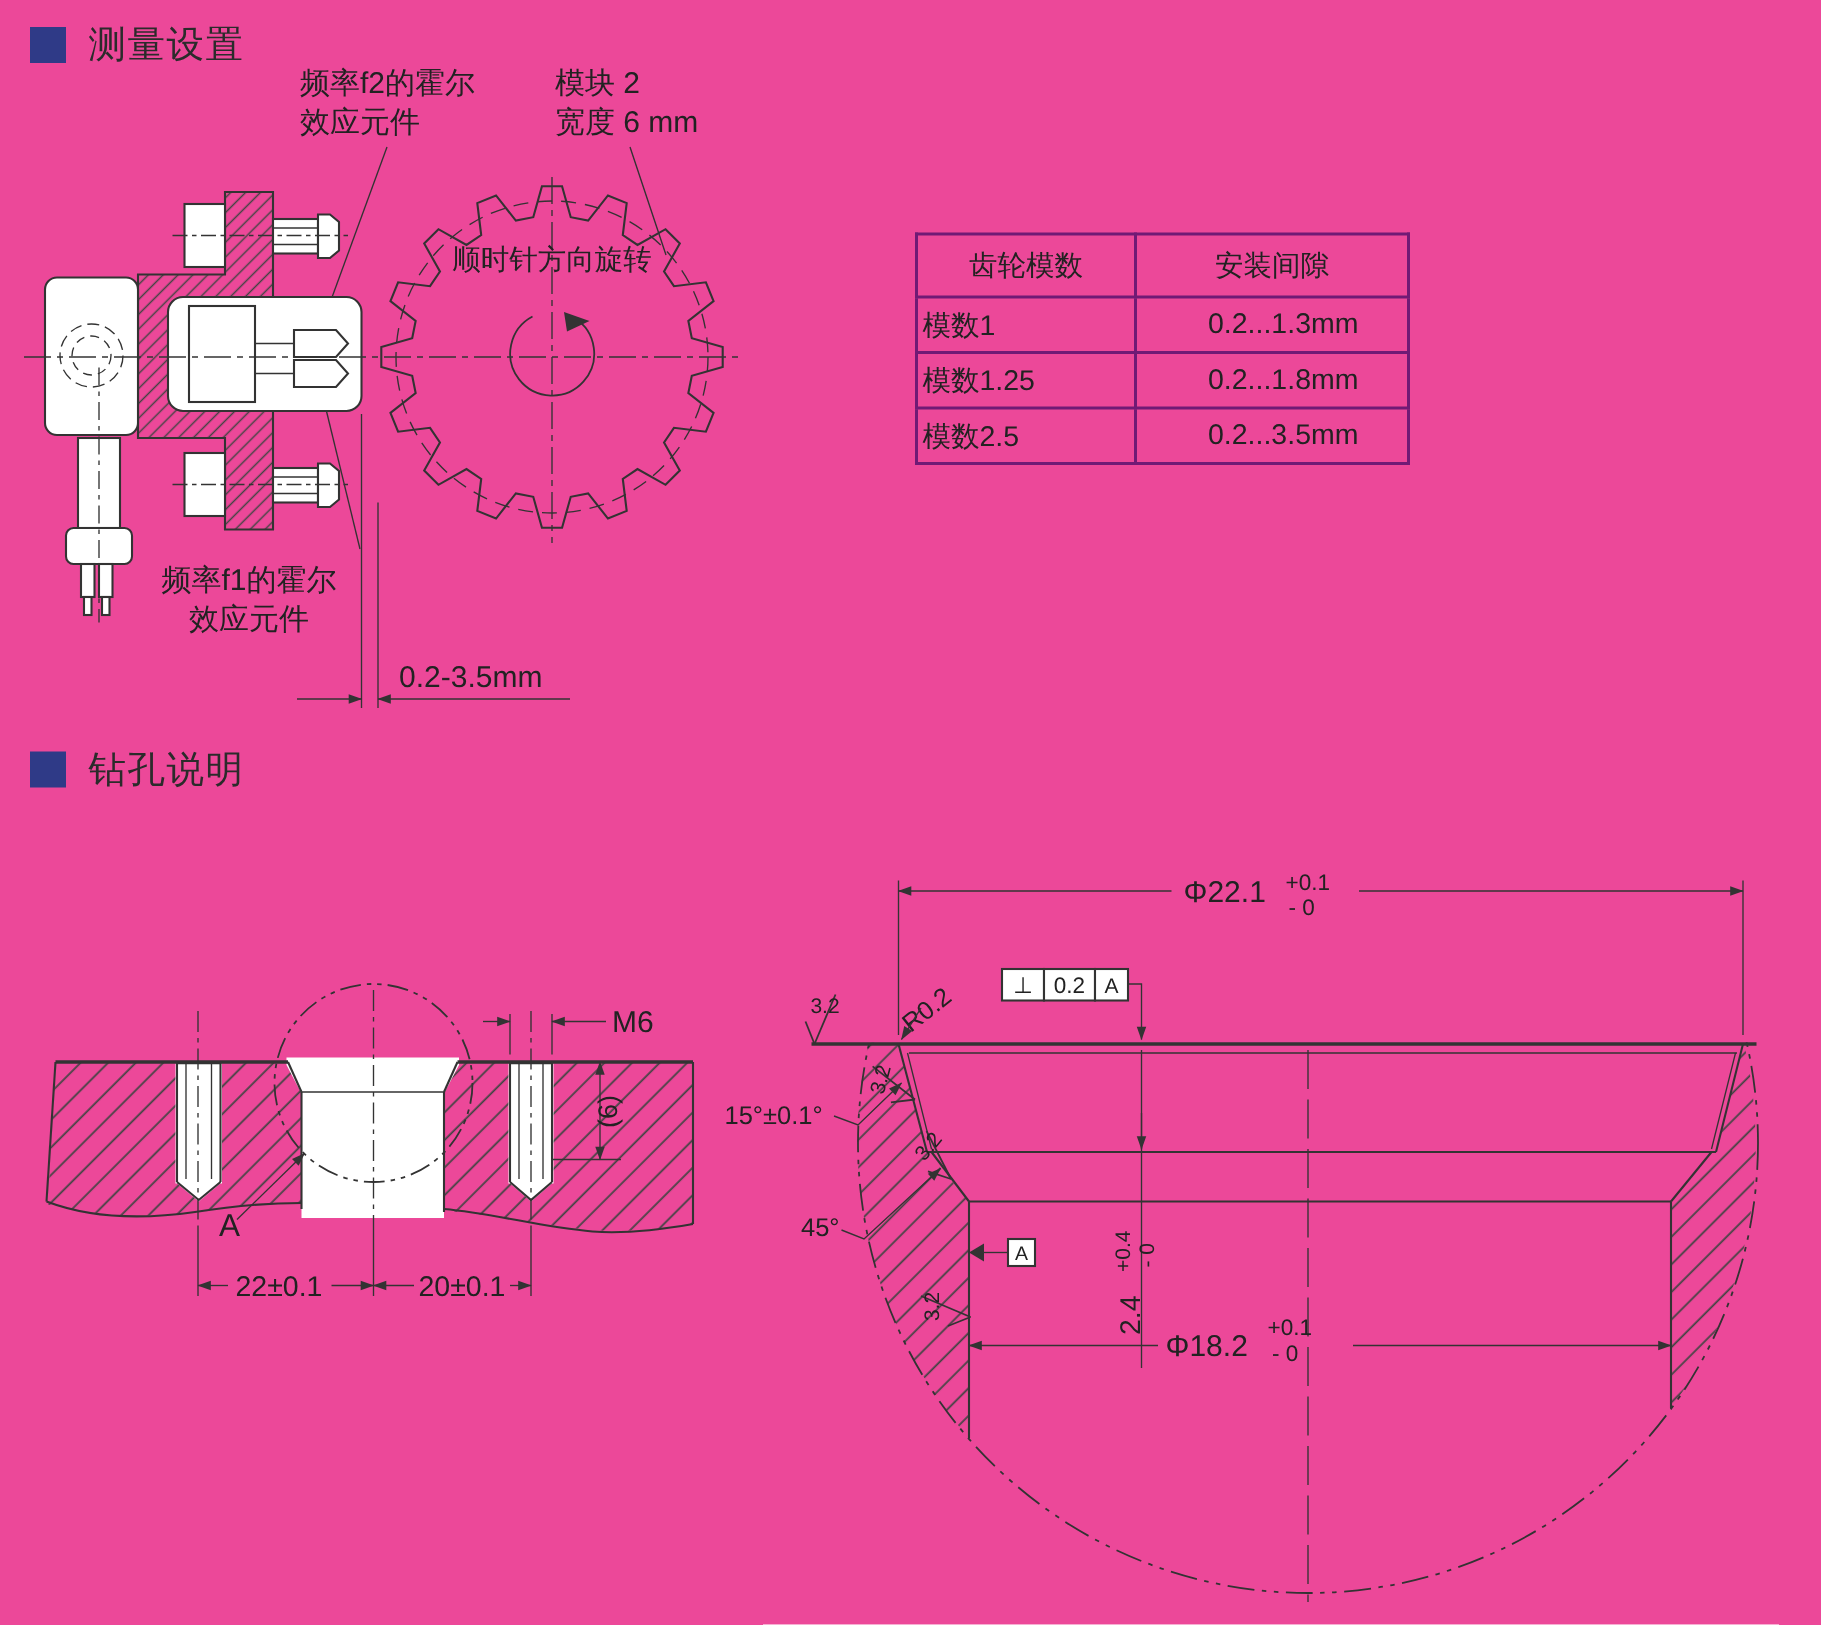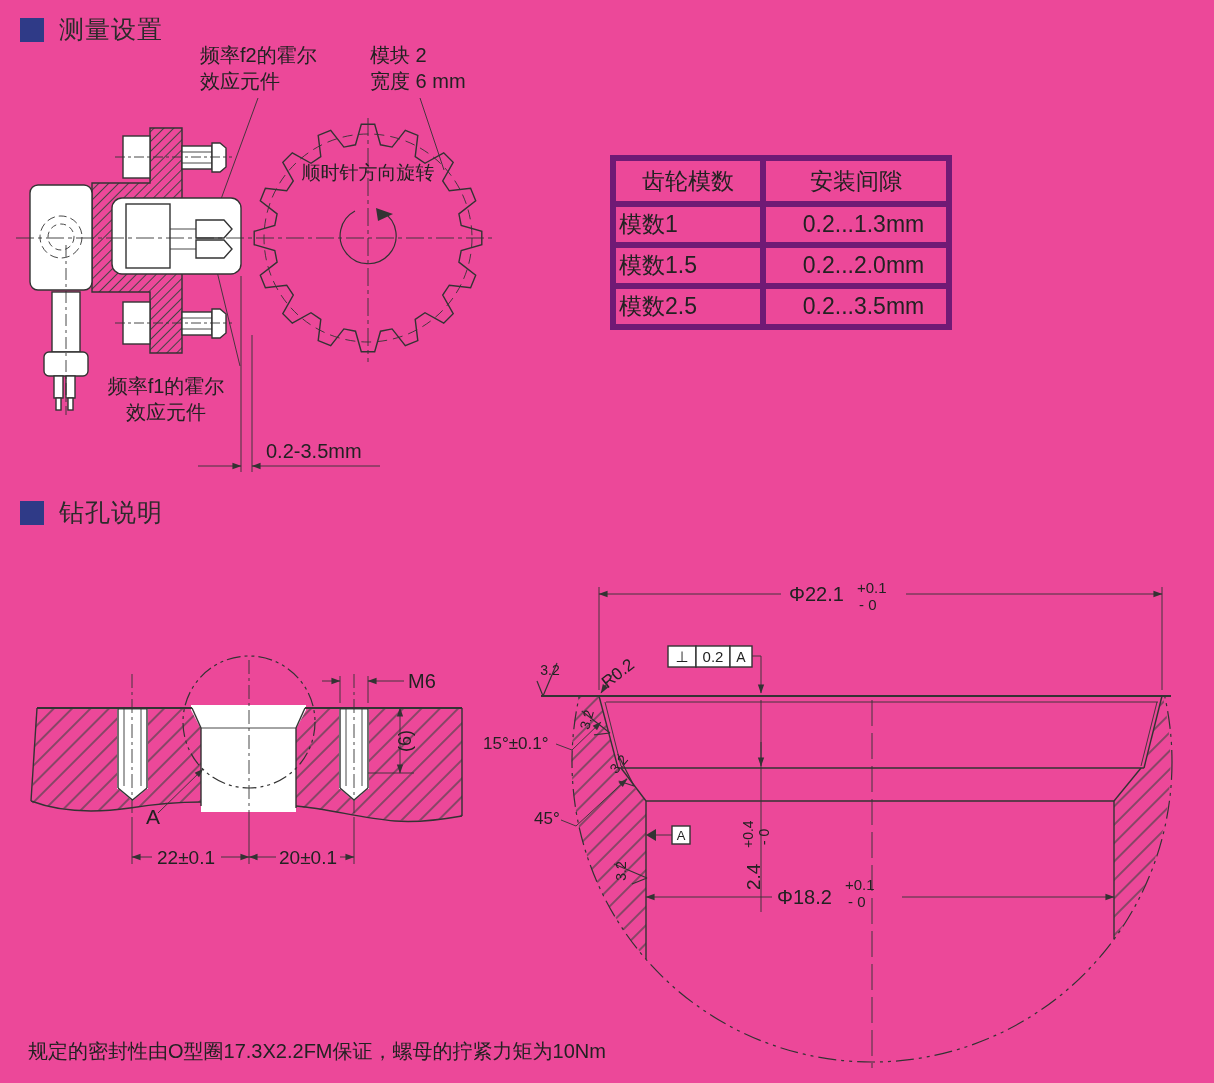--- a/index.html
+++ b/index.html
@@ -11,21 +11,21 @@
   svg{position:absolute;overflow:visible;}
   svg text{font-family:"Liberation Sans",sans-serif;fill:#222;}
   .ln{stroke:#333;fill:none;stroke-width:1.4;}
   .thin{stroke:#333;fill:none;stroke-width:0.9;}
   .med{stroke:#333;fill:none;stroke-width:1.2;}
   .thick{stroke:#333;fill:none;stroke-width:2.2;}
   .wh{fill:#fff;stroke:#333;stroke-width:1.4;}
   .whn{fill:#fff;stroke:none;}
   #gear-table{position:absolute;left:610px;top:155px;border-collapse:collapse;
       border:2px solid #444;}
-  #gear-table td,#gear-table th{border:6px solid #701a75;font-size:23px;font-weight:normal;
+  #gear-table td,#gear-table th{border:2px solid #701a75;font-size:19px;font-weight:normal;
       color:#222;}
   #gear-table th{width:142px;height:38px;text-align:center;}
   #gear-table th+th{width:178px;margin-left:11px;}
   #gear-table td{height:33px;padding-left:3px;text-align:left;}
   #gear-table td+td{text-align:center;padding-left:16px;}
   #note{position:absolute;left:28px;top:1038px;font-size:20px;color:#222;}
 </style>
 </head>
 <body>
 
@@ -122,22 +122,22 @@
     <tbody>
         <tr>
       <th>齿轮模数</th>
       <th>安装间隙</th>
     </tr>
     <tr>
       <td>模数1</td>
       <td>0.2...1.3mm</td>
     </tr>
     <tr>
-      <td>模数1.5</td>
-      <td>0.2...2.0mm</td>
+      <td>模数1.25</td>
+      <td>0.2...1.8mm</td>
     </tr>
     <tr>
       <td>模数2.5</td>
       <td>0.2...3.5mm</td>
     </tr>
   </tbody>
     </table>
 
   <div class="section-head" style="left:20px;top:496px;">
     <div class="bullet"></div>
@@ -336,15 +336,14 @@
     </g>
 
     <g>
       <polygon points="646,835 656,829 656,841" fill="#333"></polygon>
       <line class="thin" x1="656" y1="835" x2="672" y2="835"></line>
       <rect class="wh" x="672" y="826" width="18" height="18" stroke-width="1.2"></rect>
       <text x="681" y="840" font-size="13" text-anchor="middle">A</text>
     </g>
   </svg>
 
-  <div id="note">规定的密封性由O型圈17.3X2.2FM保证，螺母的拧紧力矩为10Nm</div>
 
 </div>
 
 </body></html>

